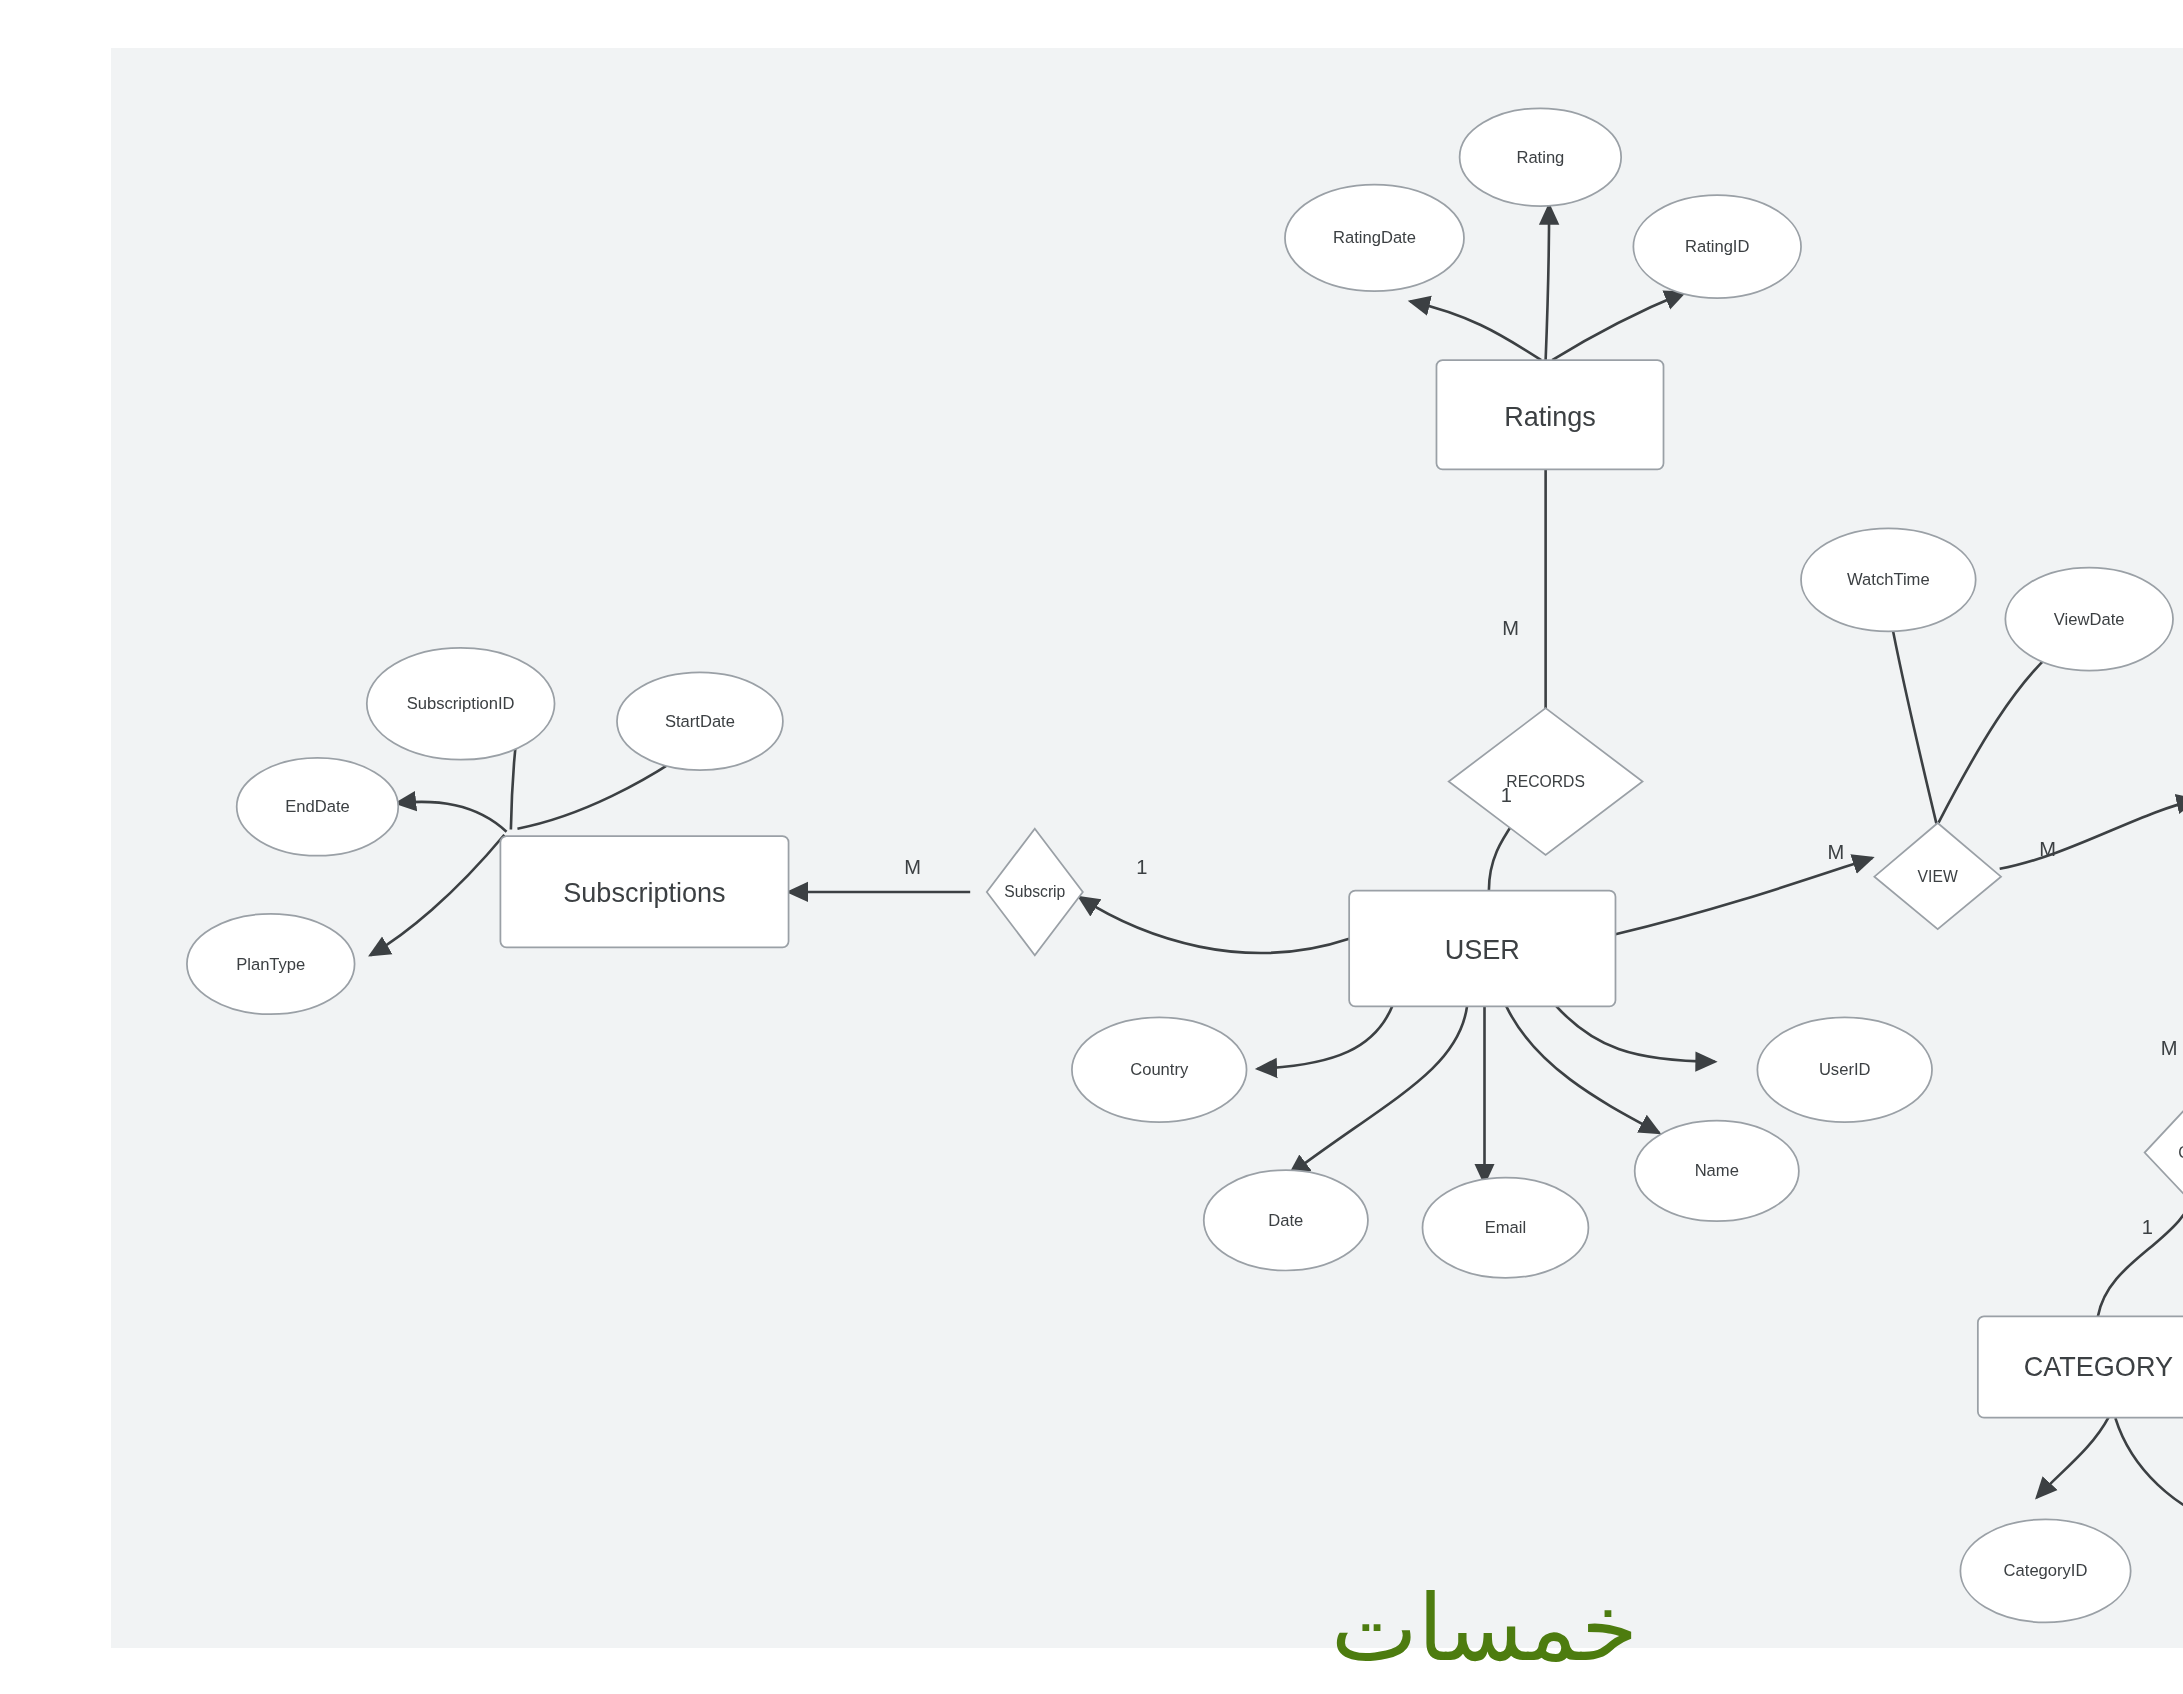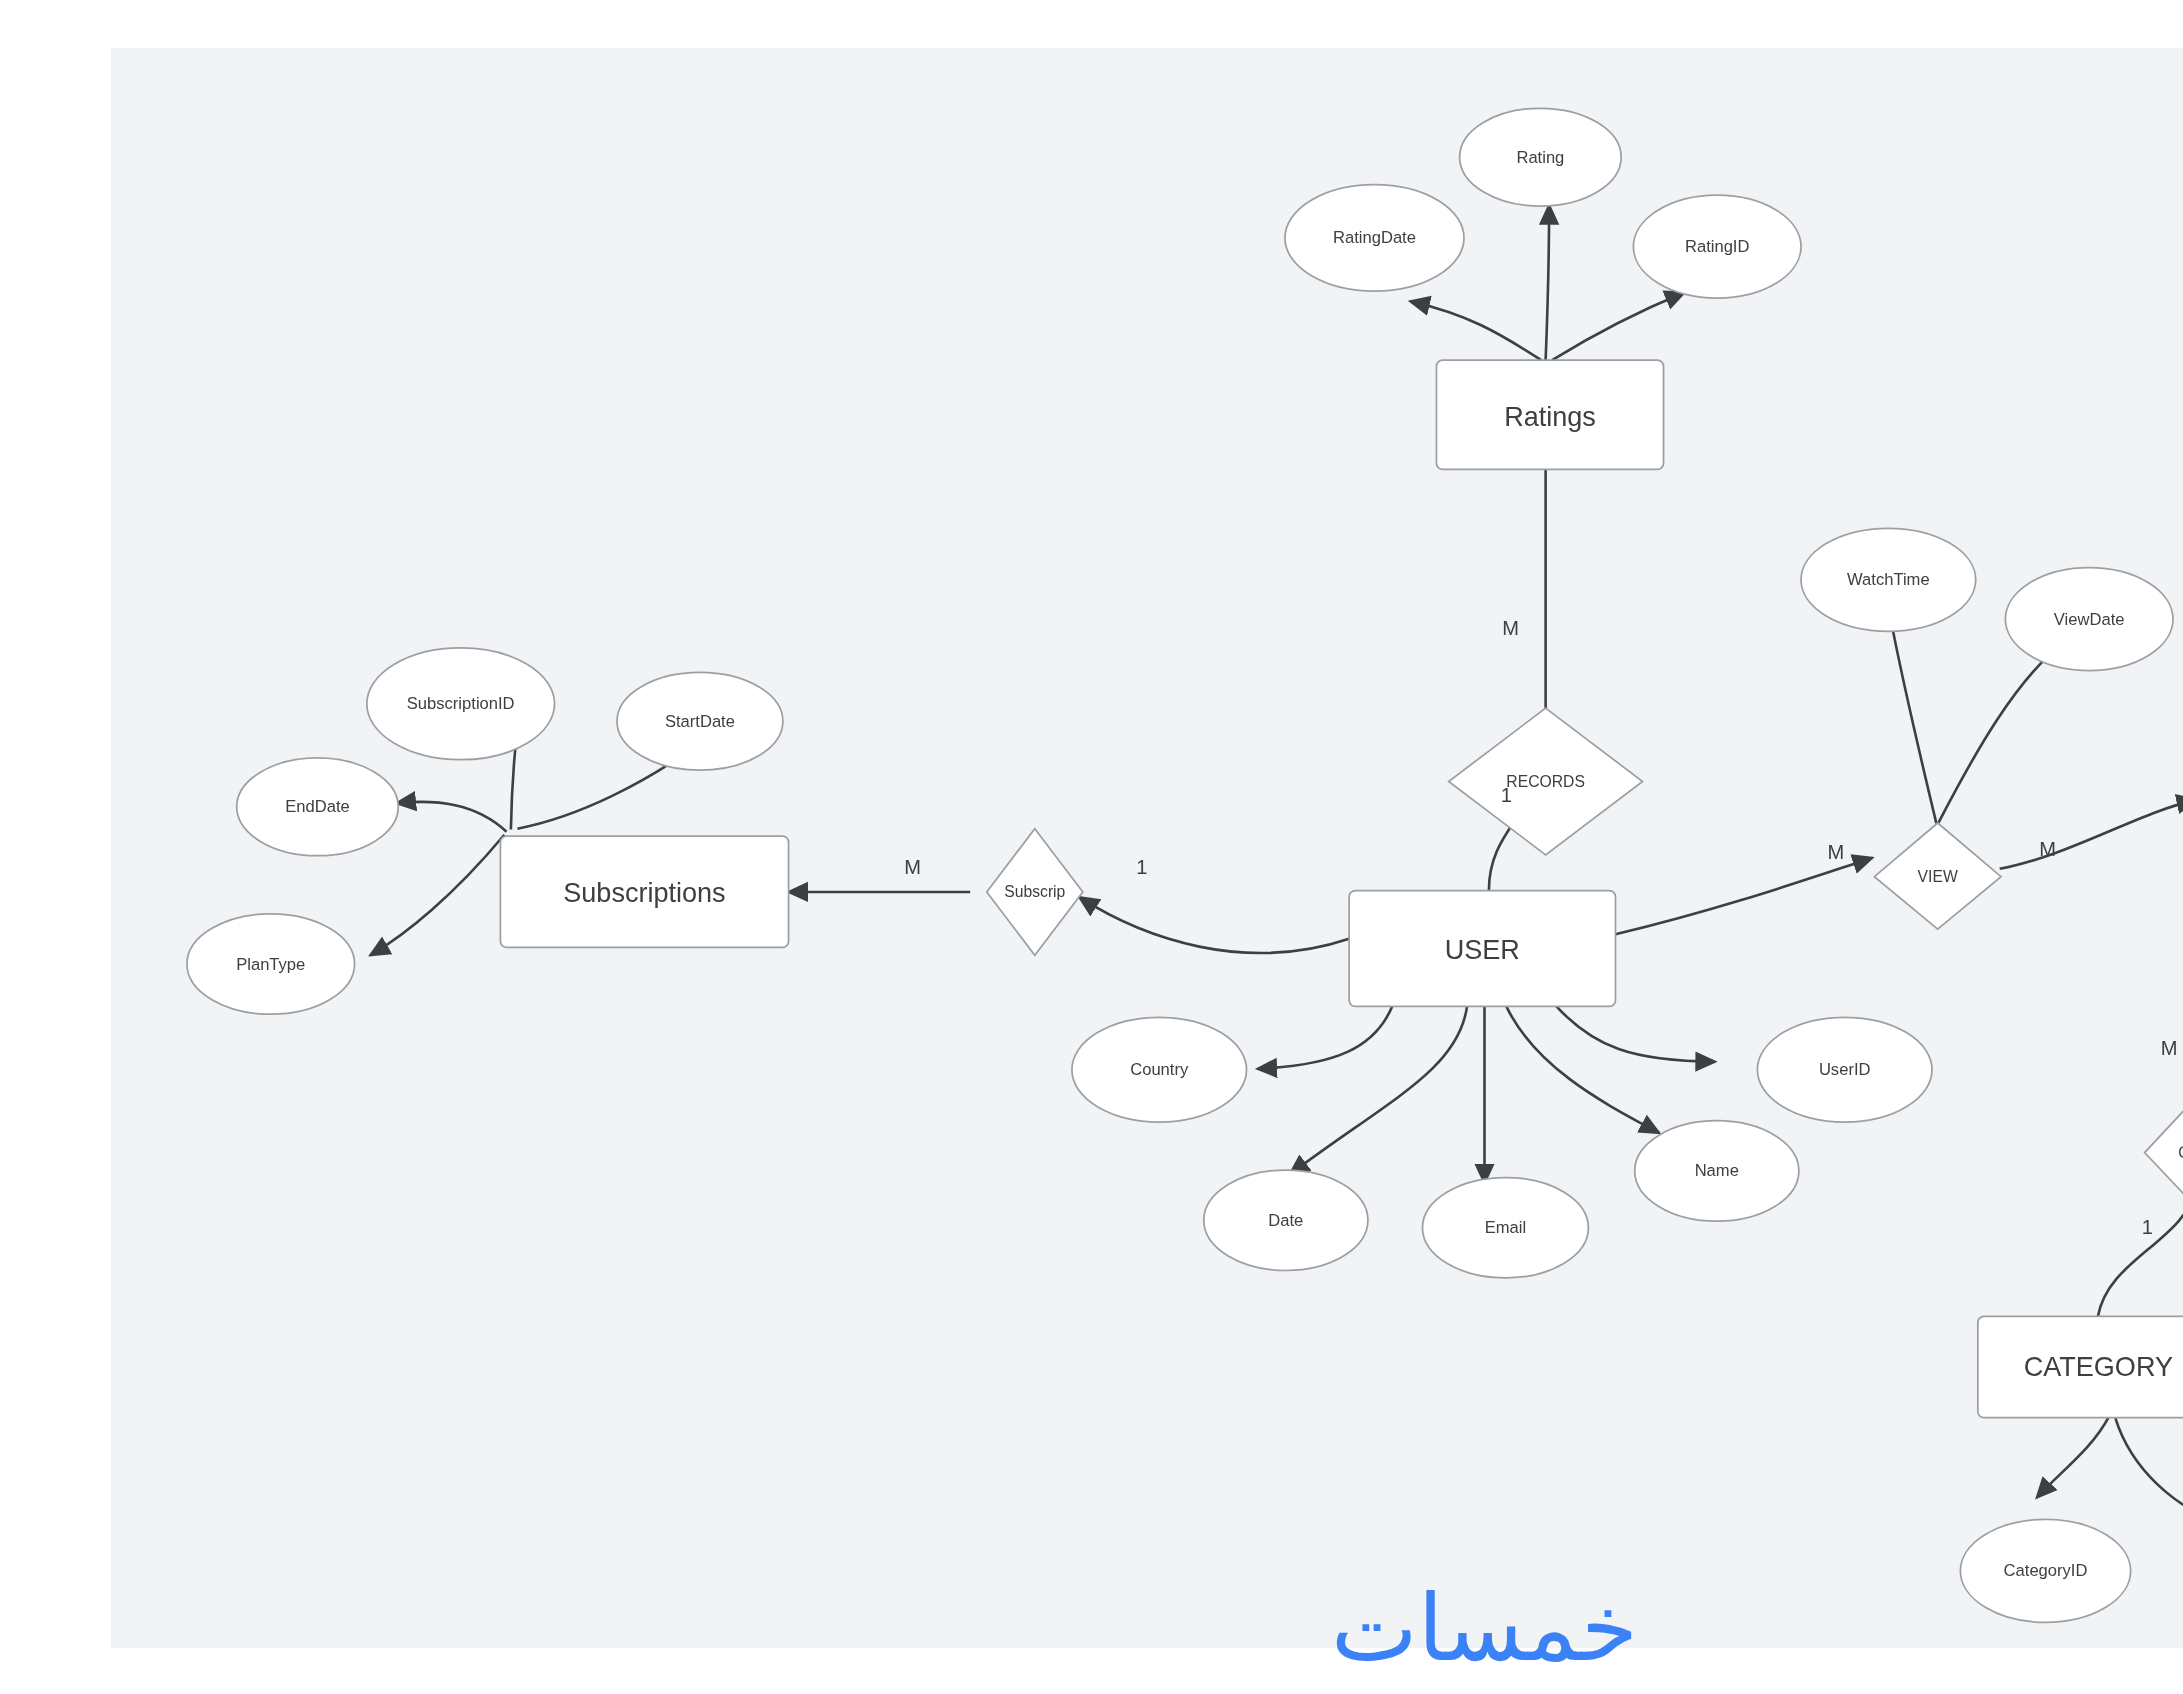--- a/index.html
+++ b/index.html
@@ -32,21 +32,21 @@
     width: 2969px;
     height: 1694px;
     overflow: visible;
   }
   .watermark {
     position: absolute;
     left: 1266px;
     top: 1576px;
     width: 437px;
     height: 105px;
-    color: #3b82f6;
+    color: #4d7c0f;
     font-size: 92px;
     line-height: 105px;
     text-align: center;
     font-family: "DejaVu Sans", sans-serif;
     user-select: none;
     direction: rtl;
   }
   text {
     fill: #3c4043;
     font-family: "Liberation Sans", sans-serif;

